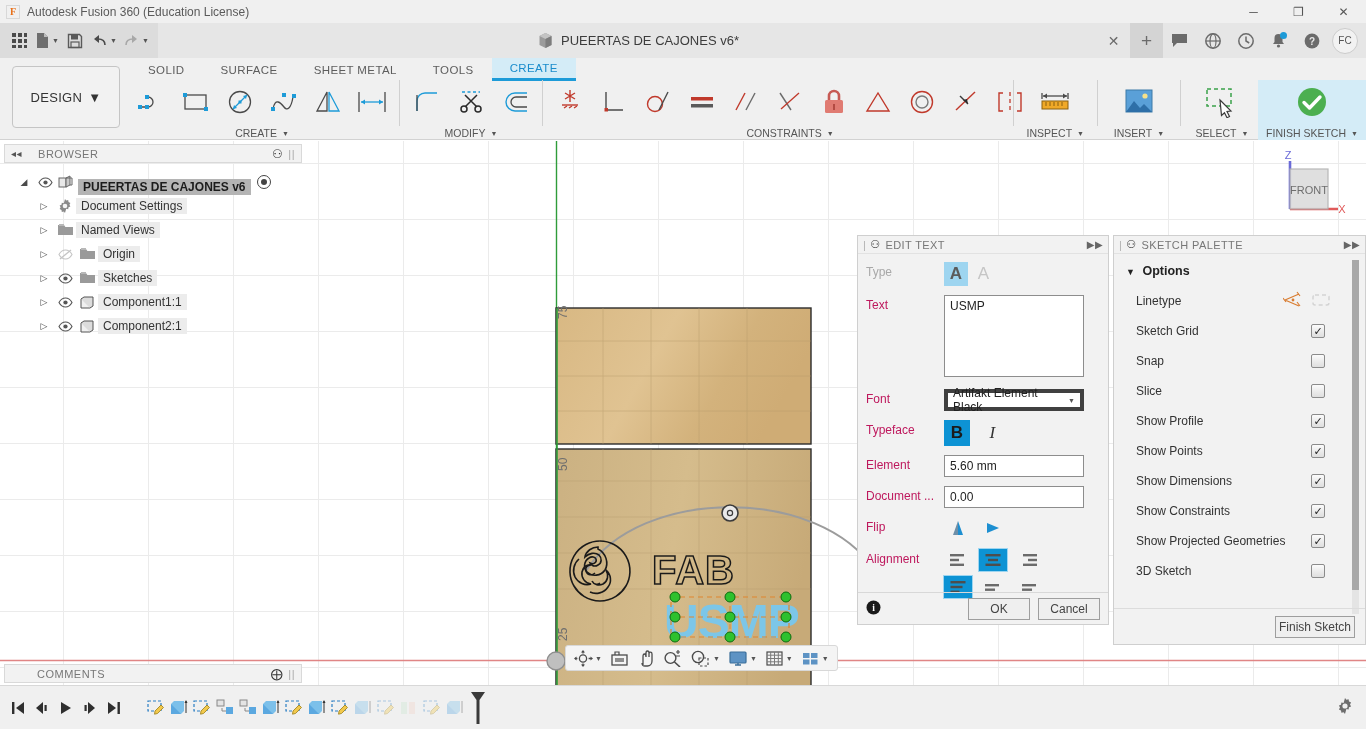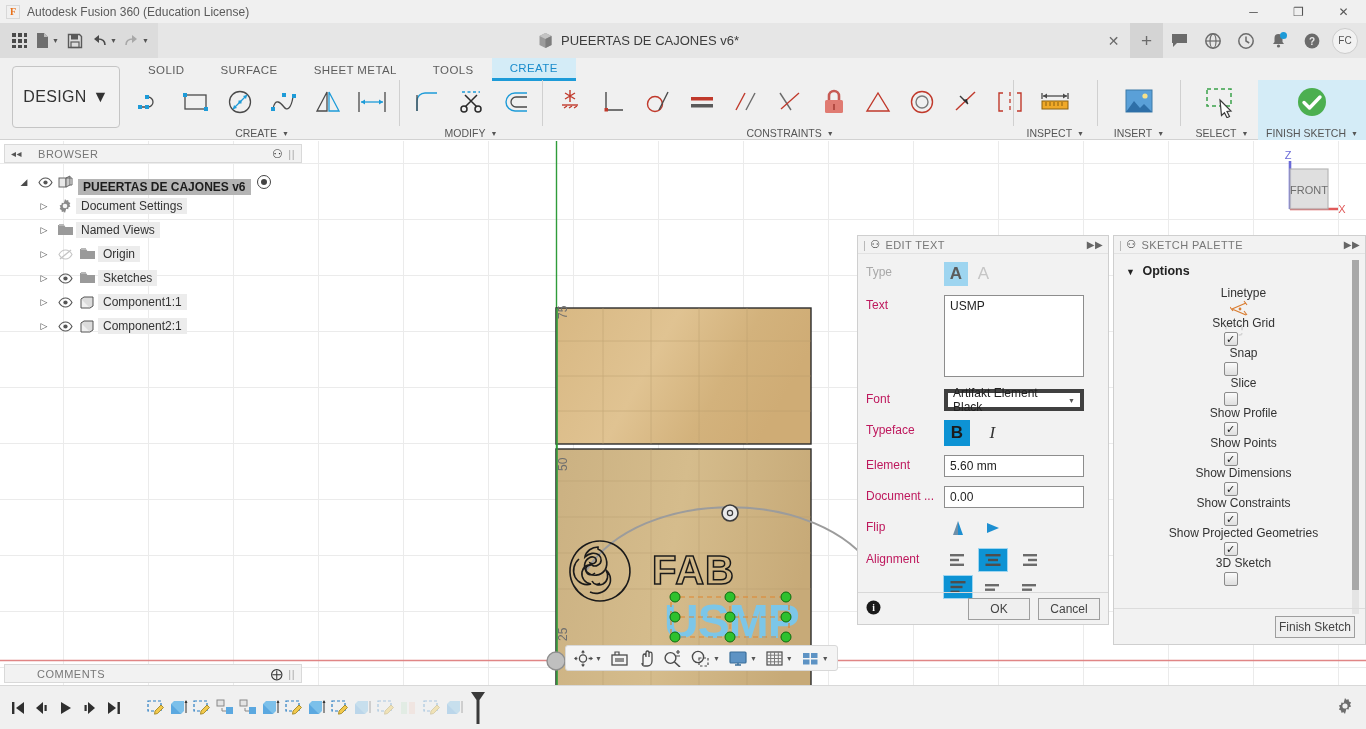--- a/index.html
+++ b/index.html
@@ -69,21 +69,21 @@
   
   .ribbon {
     position: absolute; top: 58px; left: 0; width: 1366px; height: 82px;
     background: #f0f0f0; border-bottom: 1px solid #d2d2d2;
   }
   .design-box {
     position: absolute; left: 12px; top: 8px; width: 108px; height: 62px;
     border: 1px solid #c5c5c5; border-radius: 4px; background: #f2f2f2;
     display: flex; align-items: center; justify-content: center; gap: 4px;
   }
-  .design-box span { font-size: 16px; color: #333; letter-spacing: .3px; }
+  .design-box span { font-size: 13px; color: #333; letter-spacing: .3px; }
 
   .tabstrip { position: absolute; left: 130px; top: 0; height: 23px; display: flex; }
   .rb-tab {
     padding: 0 18px; height: 23px; display: flex; align-items: center;
     font-size: 11.5px; color: #5d5d5d; letter-spacing: .4px;
   }
   .rb-tab.active { background: #d4ecf7; color: #1a8ccc; border-bottom: 3px solid #1d9bd8; }
 
   .toolgroups { position: absolute; left: 130px; top: 22px; height: 60px; display: flex; }
   .tgroup { display: flex; flex-direction: column; justify-content: space-between; height: 60px; position: relative; }
@@ -208,21 +208,21 @@
 
   
   .palette {
     position: absolute; left: 1113px; top: 235px; width: 253px; height: 410px;
     background: #f2f2f2; border: 1px solid #cfcfcf;
   }
   .pal-body { padding: 6px 0 0 0; position: relative; }
   .pal-section { font-size: 12.5px; font-weight: bold; color: #222; padding: 4px 10px 8px 12px; }
   .pal-row {
     display: flex; align-items: center; height: 30px; padding: 0 14px 0 22px;
-    font-size: 12px; color: #333; flex-direction: column;
+    font-size: 12px; color: #333;
   }
   .pal-row .plabel { flex: 1; }
   .chk {
     width: 14px; height: 14px; border: 1px solid #8b8b8b; border-radius: 2px;
     background: linear-gradient(#fbfbfb,#dedede);
     display: flex; align-items: center; justify-content: center;
     font-size: 11px; color: #222; margin-right: 26px;
   }
   .pal-scroll {
     position: absolute; right: 6px; top: 6px; width: 7px; height: 354px; background: #e4e4e4;

